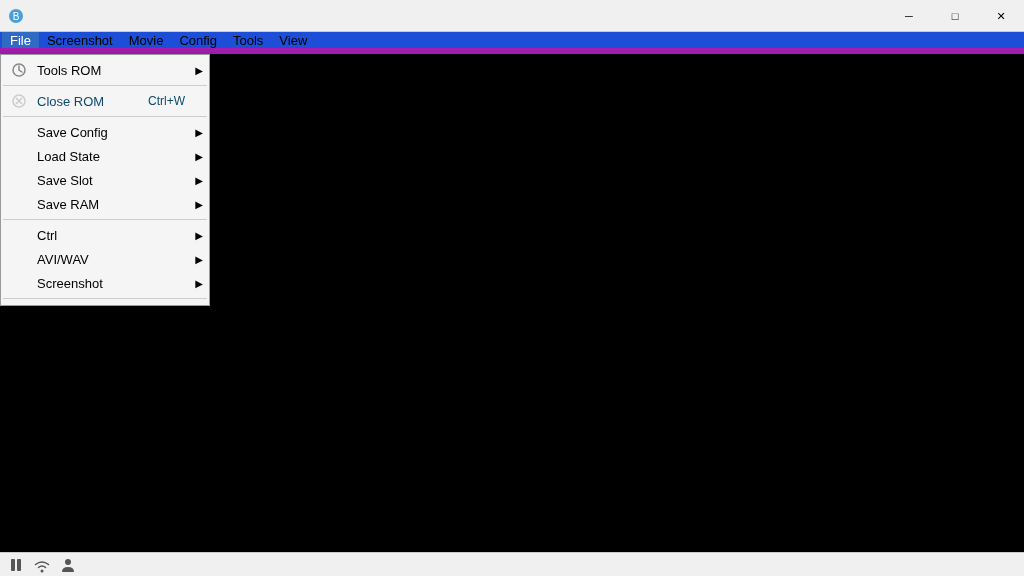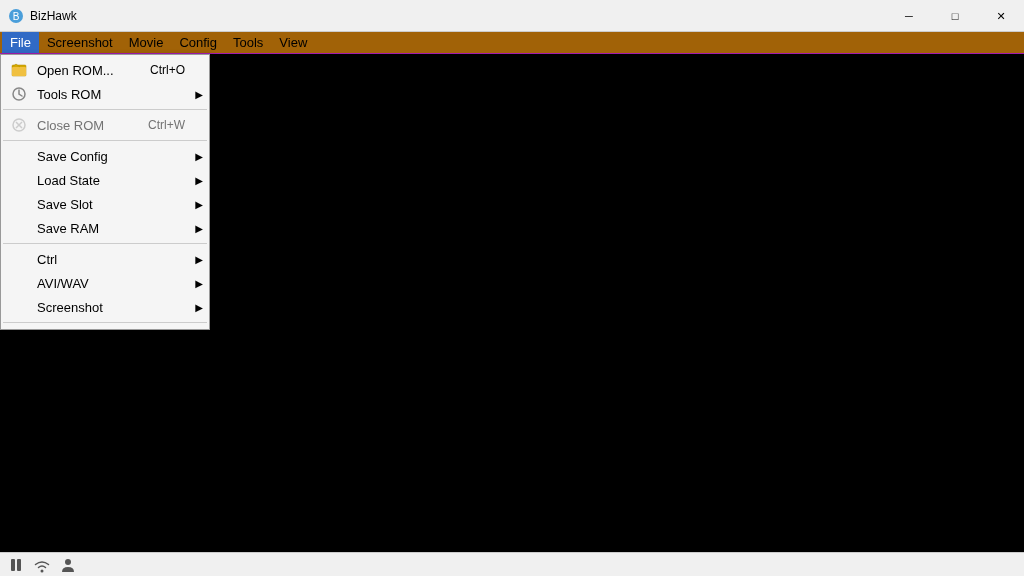--- a/index.html
+++ b/index.html
@@ -55,25 +55,25 @@
       font-size: 11px;
       background: transparent;
       border: none;
       color: #000;
     }
 
     
     .menu-bar {
       width: 100%;
       height: 22px;
-      background: #a16207;
+      background: #1d4ed8;
       display: flex;
       align-items: center;
       padding: 0 2px;
-      border-bottom: 1px solid #a21caf;
+      border-bottom: 6px solid #a21caf;
     }
     .menu-item {
       padding: 2px 8px;
       cursor: pointer;
       height: 100%;
       display: flex;
       align-items: center;
       font-size: 13px;
       color: #000;
       position: relative;
@@ -98,21 +98,21 @@
     .dropdown-item {
       display: flex;
       align-items: center;
       padding: 4px 20px 4px 36px;
       cursor: pointer;
       color: #000;
       position: relative;
       min-height: 24px;
     }
     .dropdown-item.disabled {
-      color: #737373;
+      color: #0c4a6e;
       cursor: default;
       gap: 16px;
     }
     .dropdown-item .shortcut {
       margin-left: auto;
       font-size: 12px;
       color: inherit;
       padding-right: 4px;
     }
     .dropdown-item .arrow {
@@ -168,50 +168,38 @@
 </head>
 <body>
 
 <div class="title-bar">
   <div class="title-bar-icon">
     <svg width="16" height="16" viewBox="0 0 16 16">
       <circle cx="8" cy="8" r="7" fill="#4a9eda"></circle>
       <text x="8" y="12" text-anchor="middle" font-size="10" fill="white">B</text>
     </svg>
   </div>
-  <span class="title-bar-text">BizHawk</span>
   <div class="title-bar-controls">
     <button class="title-btn">─</button>
     <button class="title-btn">□</button>
     <button class="title-btn close">✕</button>
   </div>
 </div>
 
 <div class="menu-bar">
   <div class="menu-item active">File</div>
   <div class="menu-item">Screenshot</div>
   <div class="menu-item">Movie</div>
   <div class="menu-item">Config</div>
   <div class="menu-item">Tools</div>
   <div class="menu-item">View</div>
 </div>
 
 <div class="dropdown">
 
-  <div class="dropdown-item">
-    <div class="dropdown-item-icon">
-      <svg width="16" height="16" viewBox="0 0 16 16">
-        <rect x="1" y="3" width="14" height="11" rx="1" fill="#d4a800" stroke="#b38b00" stroke-width="0.5"></rect>
-        <rect x="1" y="5" width="14" height="9" rx="1" fill="#f0c040"></rect>
-        <path d="M1 5 L5 2 L9 5" fill="#d4a800" stroke="#b38b00" stroke-width="0.5"></path>
-      </svg>
-    </div>
-    <span>Open ROM...</span>
-    <span class="shortcut">Ctrl+O</span>
-  </div>
 
   <div class="dropdown-item">
     <div class="dropdown-item-icon">
       <svg width="16" height="16" viewBox="0 0 16 16">
         <circle cx="8" cy="8" r="6" fill="none" stroke="#888" stroke-width="1.5"></circle>
         <path d="M8 4 L8 8 L11 10" fill="none" stroke="#888" stroke-width="1.5" stroke-linecap="round"></path>
       </svg>
     </div>
     <span>Tools ROM</span>
     <span class="arrow">▶</span>

